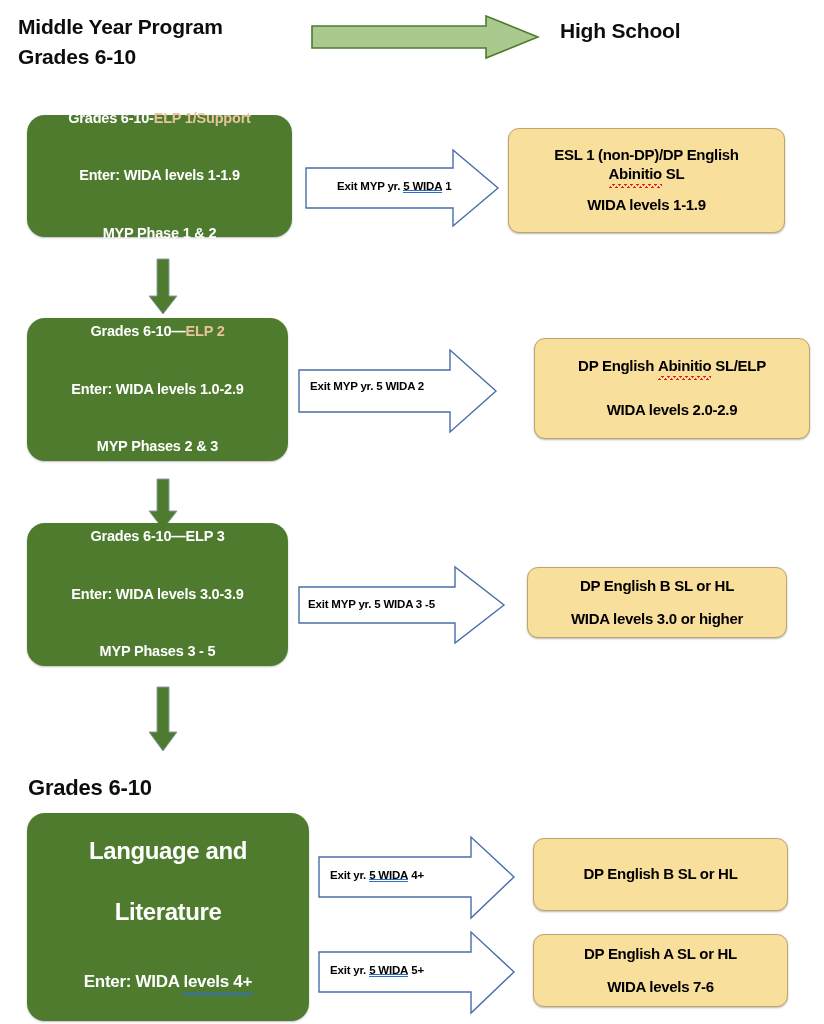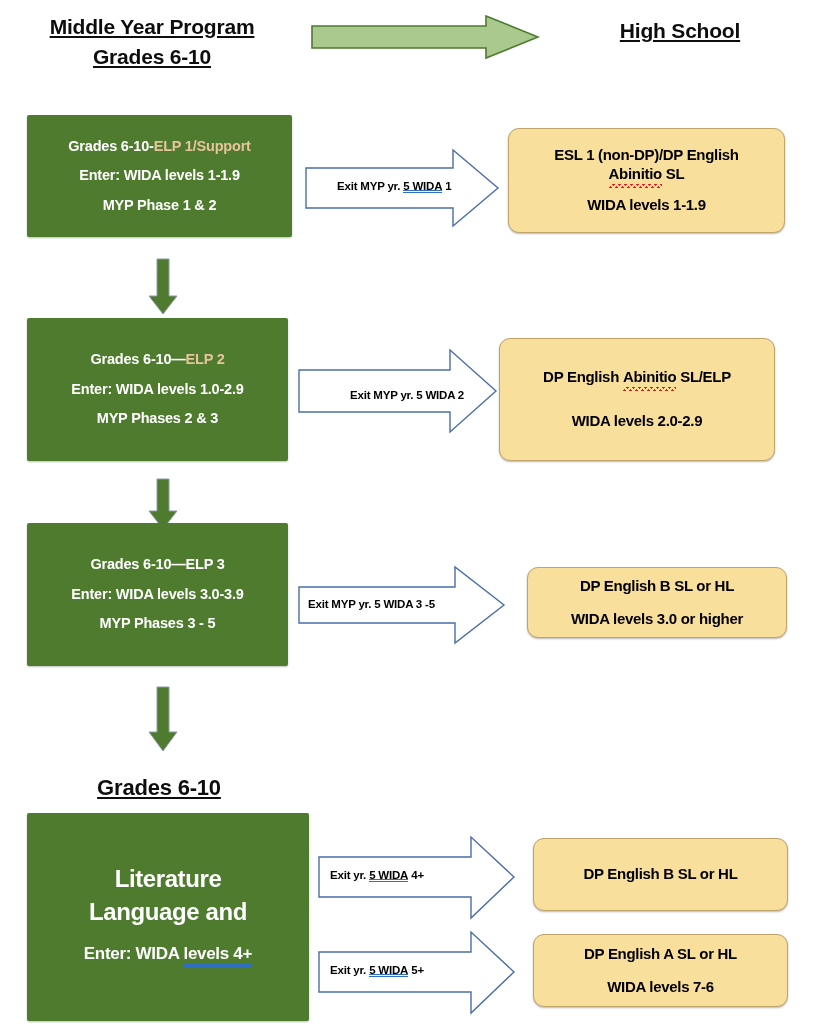--- a/index.html
+++ b/index.html
@@ -6,38 +6,38 @@
   body{
     width:824px;height:1024px;position:relative;overflow:hidden;
     font-family:"Liberation Sans","DejaVu Sans",sans-serif;
     color:#000000;
     -webkit-font-smoothing:antialiased;
   }
   .abs{position:absolute;box-sizing:border-box;}
 
   
   .hdr-title{
-    font-weight:bold;font-size:21px;line-height:1.42;text-align:center;color:#0d0d0d;
+    font-weight:bold;font-size:21px;line-height:1.42;text-align:left;color:#0d0d0d;
     letter-spacing:-0.2px;
-    text-decoration:underline;
   }
 
   
   .hdr-arrow{ }
   .hdr-arrow svg{display:block;}
 
   
   .gbox{
     background:#4E7B2E;
-    border-radius:2px;
+    border-radius:18px;
     color:#ffffff;
     display:flex;flex-direction:column;align-items:center;justify-content:center;
     text-align:center;
     font-weight:bold;
     box-shadow:0 1px 2px rgba(0,0,0,.25);
+    gap:28px;
   }
   .gbox .ln{font-size:14.5px;line-height:1.2;padding:6px 8px;letter-spacing:-0.2px;}
   .gbox .accent{color:#E7C49C;}
   .gbox.big .ln.title{font-size:24px;line-height:1.18;padding:2px 8px;letter-spacing:-0.4px;}
   .gbox.big .ln.sub{font-size:17px;padding-top:16px;letter-spacing:-0.3px;}
 
   
   .sp-blue{
     display:inline-block;position:relative;
   }
@@ -138,26 +138,26 @@
 <div class="abs varrow" style="left:148px;top:478px;width:30px;height:52px;">
   <svg width="30" height="52" viewBox="0 0 30 52">
     <polygon points="9,1 21,1 21,33 29,33 15,51 1,33 9,33" fill="#4E7B2E" stroke="#8C9AA6" stroke-width="1"></polygon>
   </svg>
 </div>
 
 <div class="abs warrow" style="left:298px;top:348px;width:200px;height:86px;">
   <svg width="200" height="86" viewBox="0 0 200 86">
     <polygon points="1,22 152,22 152,2 198,43 152,84 152,64 1,64" fill="#ffffff" stroke="#4A6EA9" stroke-width="1.4"></polygon>
   </svg>
-  <div class="lbl" style="left:12px;top:41px;margin-left:40px;">
+  <div class="lbl" style="left:12px;top:32px;">
     <span>Exit MYP yr. 5 WIDA 2</span><span class="sp-blue"></span><span></span>
   </div>
 </div>
 
-<div class="abs ybox" style="left:499px;top:338px;width:276px;height:123px;">
+<div class="abs ybox" style="left:534px;top:338px;width:276px;height:101px;">
   <div class="ln">
     <span>DP English </span><span class="sp-red">Abinitio</span><span> SL/ELP</span>
   </div>
   <div class="ln" style="padding-top:18px;">WIDA levels 2.0-2.9</div>
 </div>
 
 <div class="abs gbox" style="left:27px;top:523px;width:261px;height:143px;">
   <div class="ln">
     <span>Grades 6-10—ELP 3</span><span class="accent"></span>
   </div>
@@ -181,22 +181,22 @@
 </div>
 
 <div class="abs ybox" style="left:527px;top:567px;width:260px;height:71px;">
   <div class="ln">DP English B SL or HL</div>
   <div class="ln">WIDA levels 3.0 or higher</div>
 </div>
 
 <div class="abs hdr-title" style="left:28px;top:772px;width:262px;font-size:22px;">Grades 6-10</div>
 
 <div class="abs gbox big" style="left:27px;top:813px;width:282px;height:208px;">
+  <div class="ln title">Language and</div>
   <div class="ln title">Literature</div>
-  <div class="ln title">Language and</div>
   <div class="ln sub">
     <span>Enter: WIDA </span><span class="sp-blue">levels  4+</span>
   </div>
 </div>
 
 <div class="abs warrow" style="left:318px;top:835px;width:198px;height:85px;">
   <svg width="198" height="85" viewBox="0 0 198 85">
     <polygon points="1,22 153,22 153,2 196,42 153,83 153,62 1,62" fill="#ffffff" stroke="#4A6EA9" stroke-width="1.4"></polygon>
   </svg>
   <div class="lbl" style="left:12px;top:34px;">

